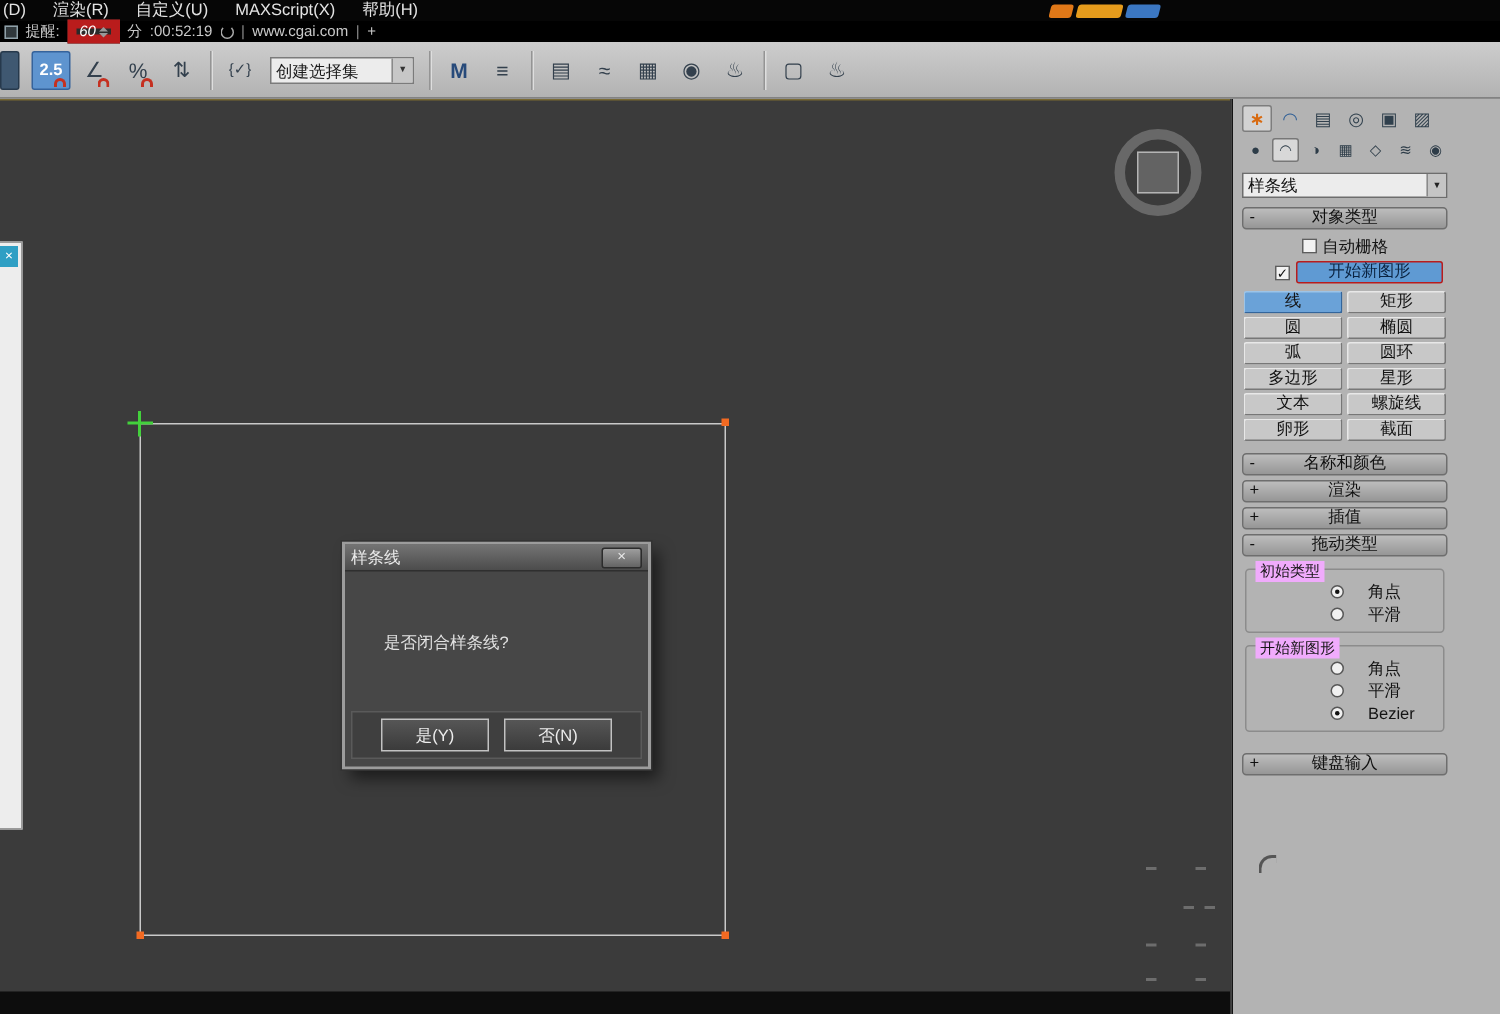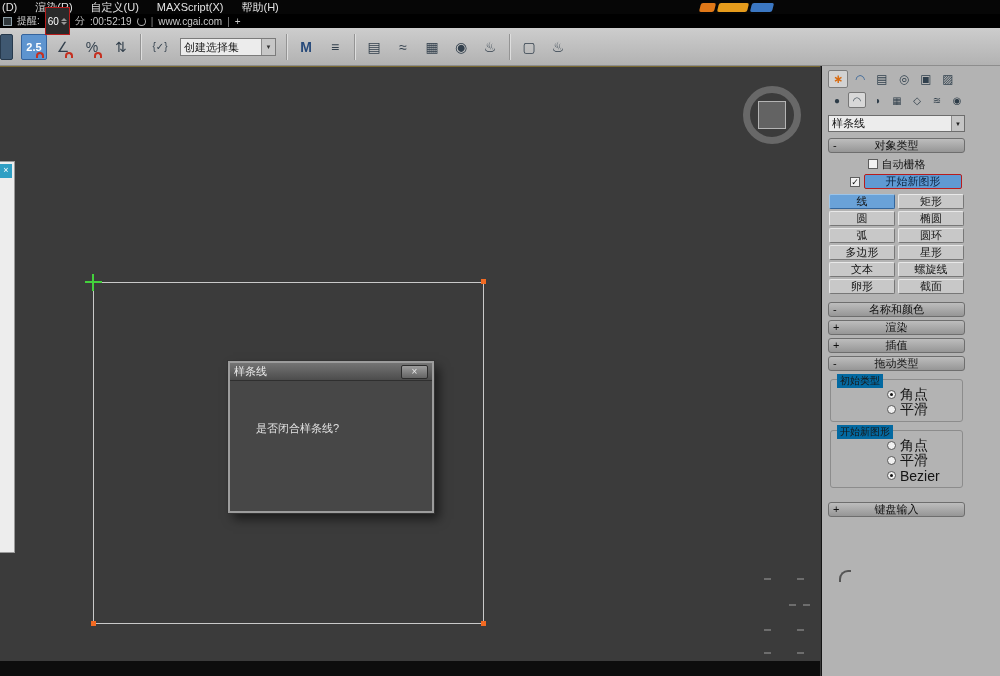--- a/index.html
+++ b/index.html
@@ -13,21 +13,21 @@
   .menu-item.first{padding-left:2px;}
   .logo{position:absolute;left:700px;top:1px;height:12px;display:flex;gap:3px;align-items:center;}
   .logo i{display:block;height:9px;border-radius:2px;transform:skewX(-14deg);}
   .logo i.l1{width:15px;background:#e07818;}
   .logo i.l2{width:30px;background:#e59b1c;}
   .logo i.l3{width:22px;background:#3b77c2;}
 
   
   .infobar{position:absolute;left:0;top:14px;width:1000px;height:14px;background:#000000;display:flex;align-items:center;font-size:10px;color:#c9c9c9;gap:5px;padding-left:3px;z-index:30;}
   .grid-ic{width:9px;height:9px;border:1px solid #8fa0a8;background:#30383c;}
-  .spin{display:flex;align-items:center;background:#2a2a2a;border:1px solid #b91c1c;height:28px;padding:0 2px;color:#fff;gap:2px;}
+  .spin{display:flex;align-items:center;background:#2a2a2a;border:6px solid #b91c1c;height:16px;padding:0 2px;color:#fff;gap:2px;font-style:italic;}
   .spin-arrows{display:flex;flex-direction:column;gap:1px;}
   .arr-up{width:0;height:0;border-left:3px solid transparent;border-right:3px solid transparent;border-bottom:3px solid #999;}
   .arr-dn{width:0;height:0;border-left:3px solid transparent;border-right:3px solid transparent;border-top:3px solid #999;}
   .refresh{width:9px;height:9px;border:1px solid #aaa;border-radius:50%;border-top-color:transparent;}
   .ib-sep{color:#888;}
 
   
   .toolbar{position:absolute;left:0;top:28px;width:1000px;height:38px;background:linear-gradient(#cdcdcd,#b2b2b2);border-bottom:1px solid #8d8d8d;display:flex;align-items:center;gap:3px;z-index:20;}
   .tbtn{position:relative;width:26px;height:26px;display:flex;align-items:center;justify-content:center;font-size:14px;color:#33404d;border:1px solid transparent;border-radius:2px;cursor:default;}
   .tbtn.partial{width:13px;background:#3f5871;border-color:#26394c;margin-right:5px;}
@@ -81,22 +81,22 @@
   .cb{width:10px;height:10px;background:#f2f2f2;border:1px solid #5e5e5e;font-size:9px;line-height:8px;text-align:center;color:#111;}
   .startrow{display:flex;align-items:center;gap:4px;margin:2px 0 5px 22px;}
   .bluebtn{width:98px;height:15px;background:#5f9ad3;border:1px solid #b91c1c;border-radius:2px;font-size:11px;line-height:13px;text-align:center;color:#0b2442;cursor:default;}
   .btngrid{display:grid;grid-template-columns:66px 66px;gap:2px 3px;justify-content:center;}
   .gbtn{height:15px;background:#c8c8c8;border:1px solid;border-color:#e8e8e8 #777 #777 #e8e8e8;border-radius:2px;font-size:11px;line-height:12px;text-align:center;color:#141414;cursor:default;}
   .gbtn.active{background:#6aa2d8;border-color:#9cc4e8 #33659b #33659b #9cc4e8;}
   .namerow{display:flex;gap:3px;align-items:center;padding:5px 2px 4px;}
   .nameinput{width:114px;height:14px;background:#f4f4f4;border:1px solid #6a6a6a;font-size:10px;padding:0 2px;color:#111;font-family:inherit;}
   .swatch{width:14px;height:14px;background:#bb5717;border:1px solid #3a2a18;}
   .groupbox{position:relative;border:1px solid #8c8c8c;border-radius:3px;margin:8px 2px 0;padding:7px 4px 4px;}
-  .gb-title{position:absolute;left:6px;top:-6px;background:#0369a1;padding:0 3px;font-size:10px;color:#161616;}
-  .radiorow{display:flex;align-items:center;gap:4px;height:15px;font-size:14px;color:#141414;padding-left:52px;}
+  .gb-title{position:absolute;left:6px;top:-6px;background:#f0abfc;padding:0 3px;font-size:10px;color:#161616;}
+  .radiorow{display:flex;align-items:center;gap:16px;height:15px;font-size:11px;color:#141414;padding-left:52px;}
   .rb{width:9px;height:9px;border-radius:50%;background:#f0f0f0;border:1px solid #565656;position:relative;flex:0 0 auto;}
   .rb.sel::after{content:"";position:absolute;left:2px;top:2px;width:3px;height:3px;border-radius:50%;background:#111;}
   .stray-arc{position:absolute;left:17px;top:504px;width:12px;height:12px;border-left:2px solid #555;border-top:2px solid #555;border-radius:9px 0 0 0;}
 </style>
 </head>
 <body>
 
 <div id="app">
 
   <div class="menubar">
@@ -210,20 +210,24 @@
     <div class="dash" style="left:797px;top:562px;"></div>
     <div class="dash" style="left:764px;top:585px;"></div>
     <div class="dash" style="left:797px;top:585px;"></div>
 
     <div class="dialog">
       <div class="dlg-title">
         <span class="dlg-title-text">样条线</span>
         <span class="dlg-close">×</span>
       </div>
       <div class="dlg-msg">是否闭合样条线?</div>
+      <div class="dlg-buttons">
+        <button class="dlg-btn">是(Y)</button>
+        <button class="dlg-btn">否(N)</button>
+      </div>
     </div>
   </div>
 
   <div class="bottombar"></div>
 
   <div class="cmdpanel">
 
     <div class="ptabs">
       <span class="ptab active">
           <span>∗</span>

